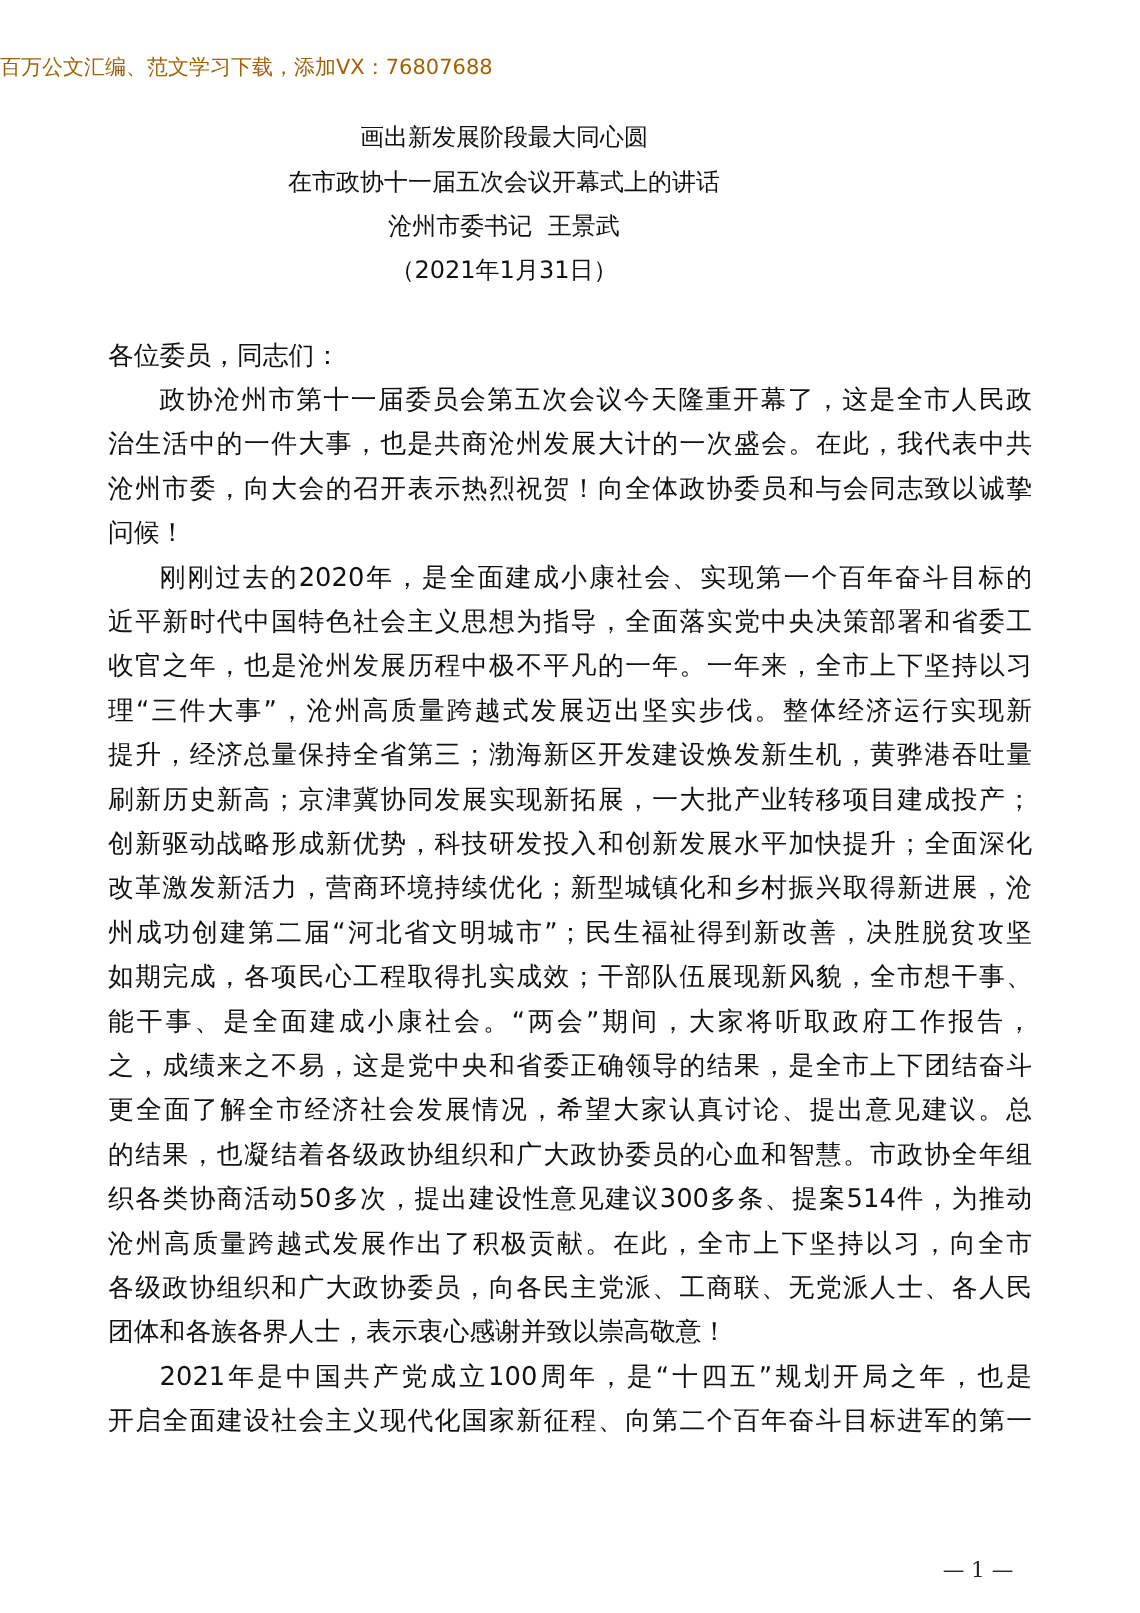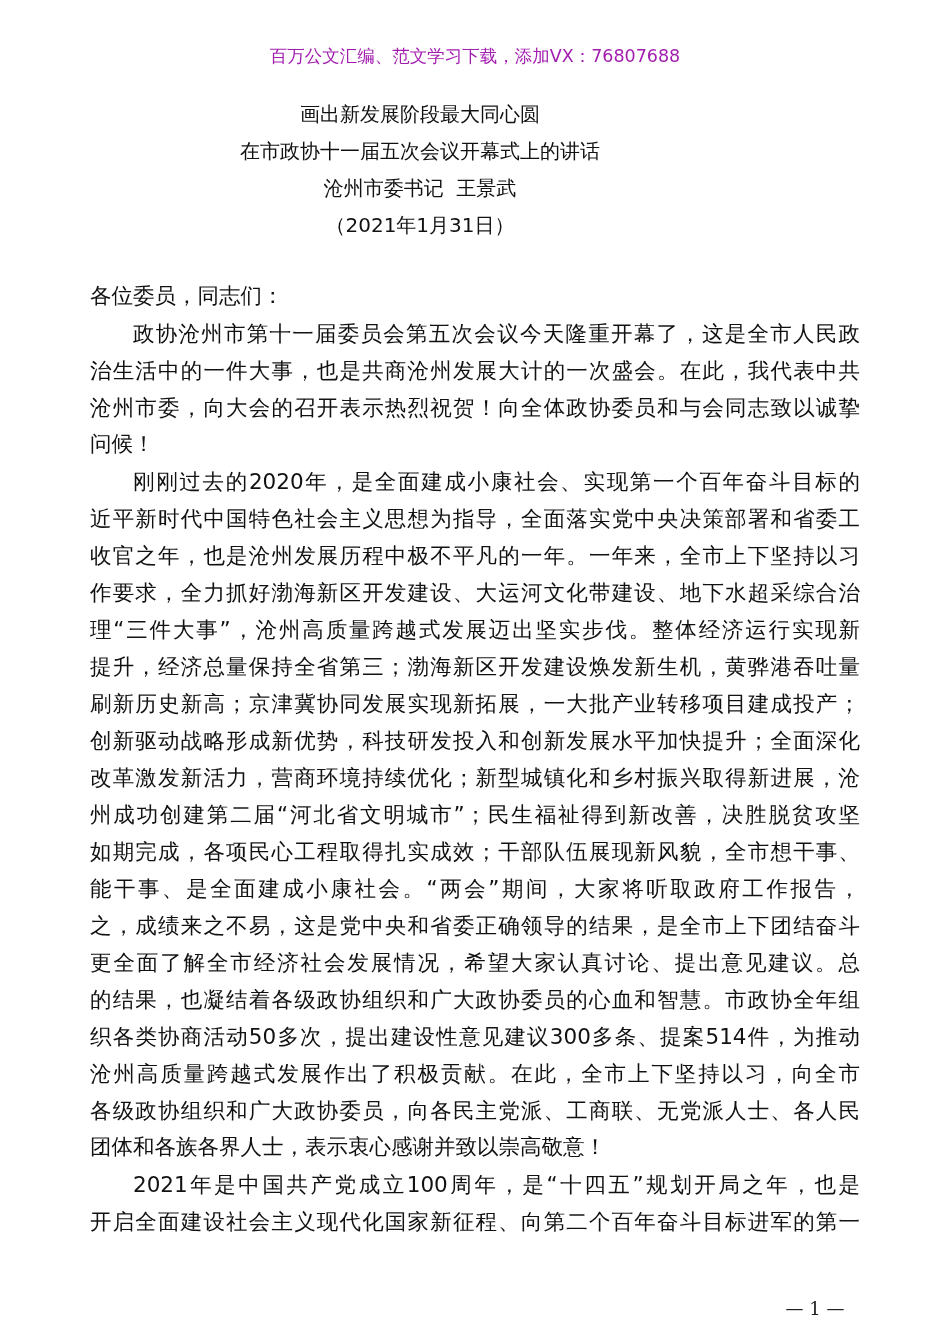--- a/index.html
+++ b/index.html
@@ -13,23 +13,22 @@
       position: relative;
       overflow: hidden;
       font-family: "DejaVu Sans", "Liberation Sans", sans-serif;
       color: #111111;
     }
     .watermark {
       position: absolute;
       top: 44px;
       left: 0;
       width: 950px;
-      text-align: center;
       font-size: 17.5px;
-      color: #a21caf;
+      color: #a16207;
       letter-spacing: 0px;
       white-space: nowrap;
     }
     .title-block {
       position: absolute;
       top: 96px;
       left: 0;
       width: 840px;
       text-align: center;
       font-size: 20px;
@@ -92,21 +91,20 @@
     <span class="line indent">政协沧州市第十一届委员会第五次会议今天隆重开幕了，这是全市人民政</span>
     <span class="line">治生活中的一件大事，也是共商沧州发展大计的一次盛会。在此，我代表中共</span>
     <span class="line">沧州市委，向大会的召开表示热烈祝贺！向全体政协委员和与会同志致以诚挚</span>
     <span class="line last">问候！</span>
   </div>
 
   <div>
     <span class="line indent">刚刚过去的2020年，是全面建成小康社会、实现第一个百年奋斗目标的</span>
     <span class="line">近平新时代中国特色社会主义思想为指导，全面落实党中央决策部署和省委工</span>
     <span class="line">收官之年，也是沧州发展历程中极不平凡的一年。一年来，全市上下坚持以习</span>
-    <span class="line">作要求，全力抓好渤海新区开发建设、大运河文化带建设、地下水超采综合治</span>
     <span class="line">理“三件大事”，沧州高质量跨越式发展迈出坚实步伐。整体经济运行实现新</span>
     <span class="line">提升，经济总量保持全省第三；渤海新区开发建设焕发新生机，黄骅港吞吐量</span>
     <span class="line">刷新历史新高；京津冀协同发展实现新拓展，一大批产业转移项目建成投产；</span>
     <span class="line">创新驱动战略形成新优势，科技研发投入和创新发展水平加快提升；全面深化</span>
     <span class="line">改革激发新活力，营商环境持续优化；新型城镇化和乡村振兴取得新进展，沧</span>
     <span class="line">州成功创建第二届“河北省文明城市”；民生福祉得到新改善，决胜脱贫攻坚</span>
     <span class="line">如期完成，各项民心工程取得扎实成效；干部队伍展现新风貌，全市想干事、</span>
     <span class="line">能干事、是全面建成小康社会。“两会”期间，大家将听取政府工作报告，</span>
     <span class="line">之，成绩来之不易，这是党中央和省委正确领导的结果，是全市上下团结奋斗</span>
     <span class="line">更全面了解全市经济社会发展情况，希望大家认真讨论、提出意见建议。总</span>

